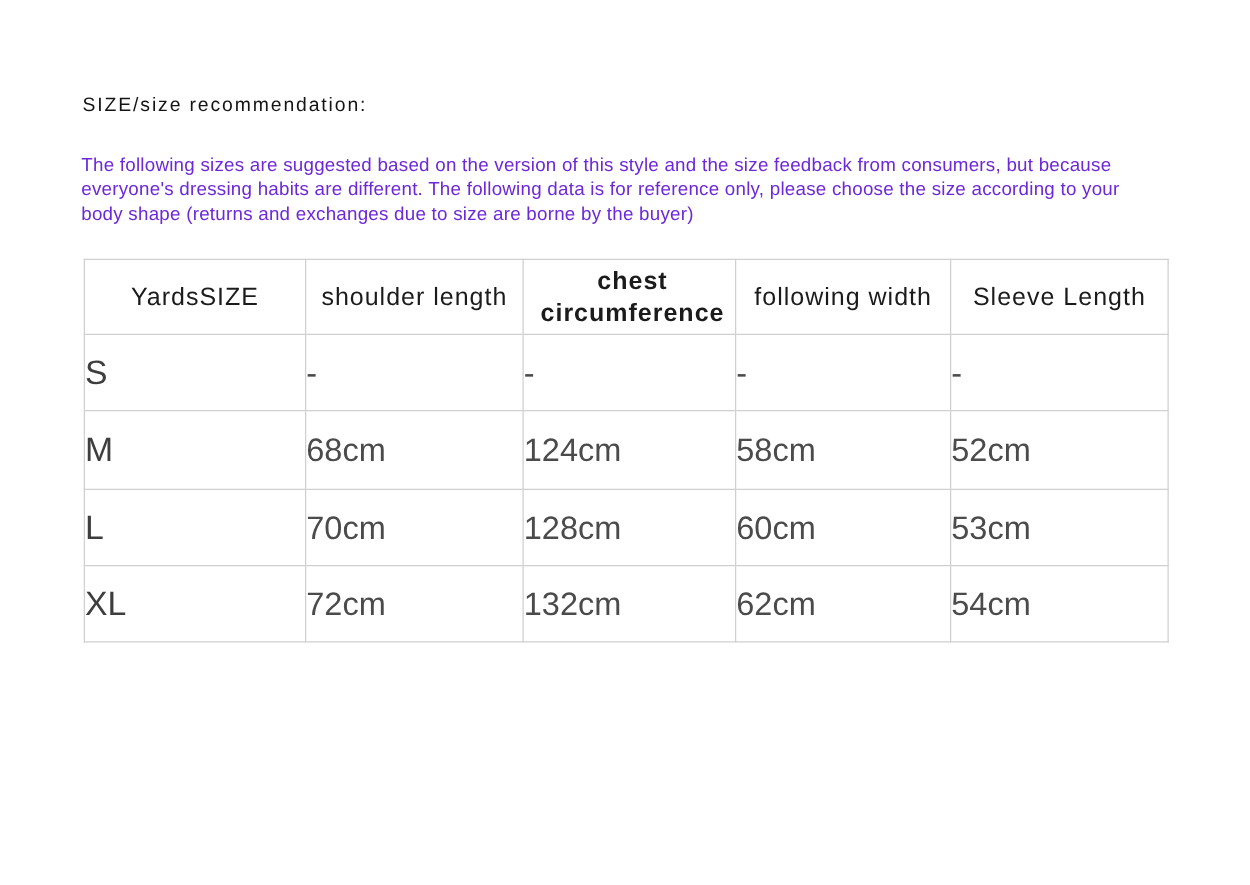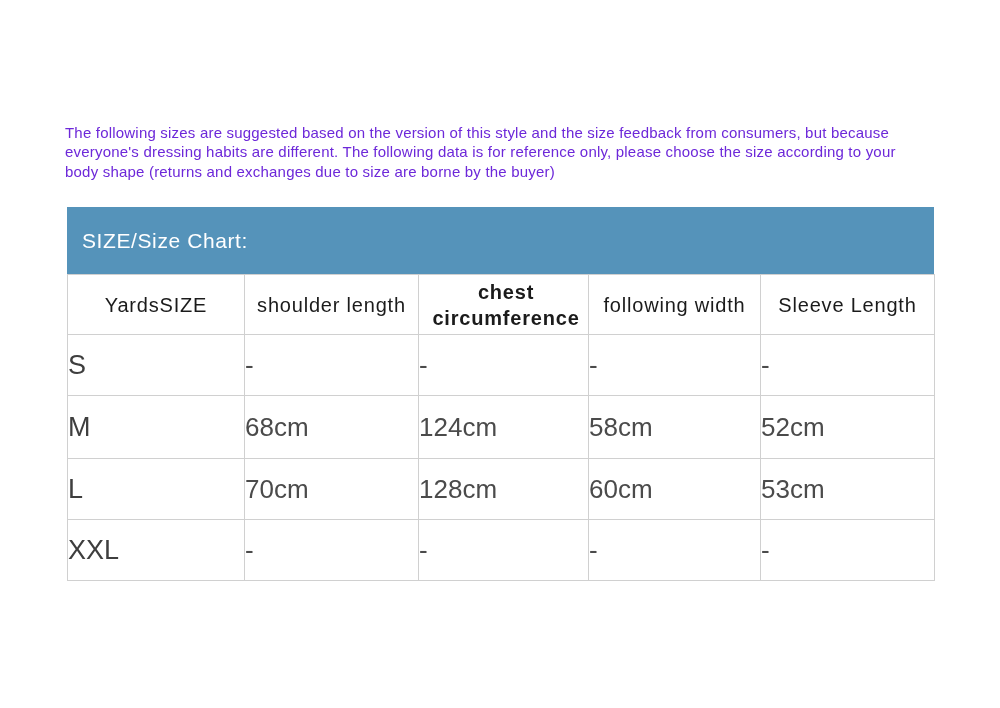--- a/index.html
+++ b/index.html
@@ -90,28 +90,26 @@
   td.value-cell {
     font-size: 26px;
     color: #4b4b4b;
   }
 </style>
 </head>
 <body>
 
 <div class="stage">
 
+  <h2 class="heading">SIZE/size recommendation:</h2>
 
   <p class="note">The following sizes are suggested based on the version of this style and the size feedback from consumers, but because everyone's dressing habits are different. The following data is for reference only, please choose the size according to your body shape (returns and exchanges due to size are borne by the buyer)</p>
 
   <div class="chart-section">
 
-    <div class="banner">
-      <span class="banner-title">SIZE/Size Chart:</span>
-    </div>
 
     <table class="size-table">
       <colgroup>
         <col style="width:177px">
         <col style="width:174px">
         <col style="width:170px">
         <col style="width:172px">
         <col style="width:174px">
       </colgroup>
       <thead>
@@ -139,23 +137,23 @@
           <td class="value-cell">52cm</td>
         </tr>
         <tr>
           <td class="size-cell">L</td>
           <td class="value-cell">70cm</td>
           <td class="value-cell">128cm</td>
           <td class="value-cell">60cm</td>
           <td class="value-cell">53cm</td>
         </tr>
         <tr>
-          <td class="size-cell">XXL</td>
-          <td class="value-cell">-</td>
-          <td class="value-cell">-</td>
-          <td class="value-cell">-</td>
-          <td class="value-cell">-</td>
+          <td class="size-cell">XL</td>
+          <td class="value-cell">72cm</td>
+          <td class="value-cell">132cm</td>
+          <td class="value-cell">62cm</td>
+          <td class="value-cell">54cm</td>
         </tr>
       </tbody>
     </table>
 
   </div>
 </div>
 
 </body></html>

